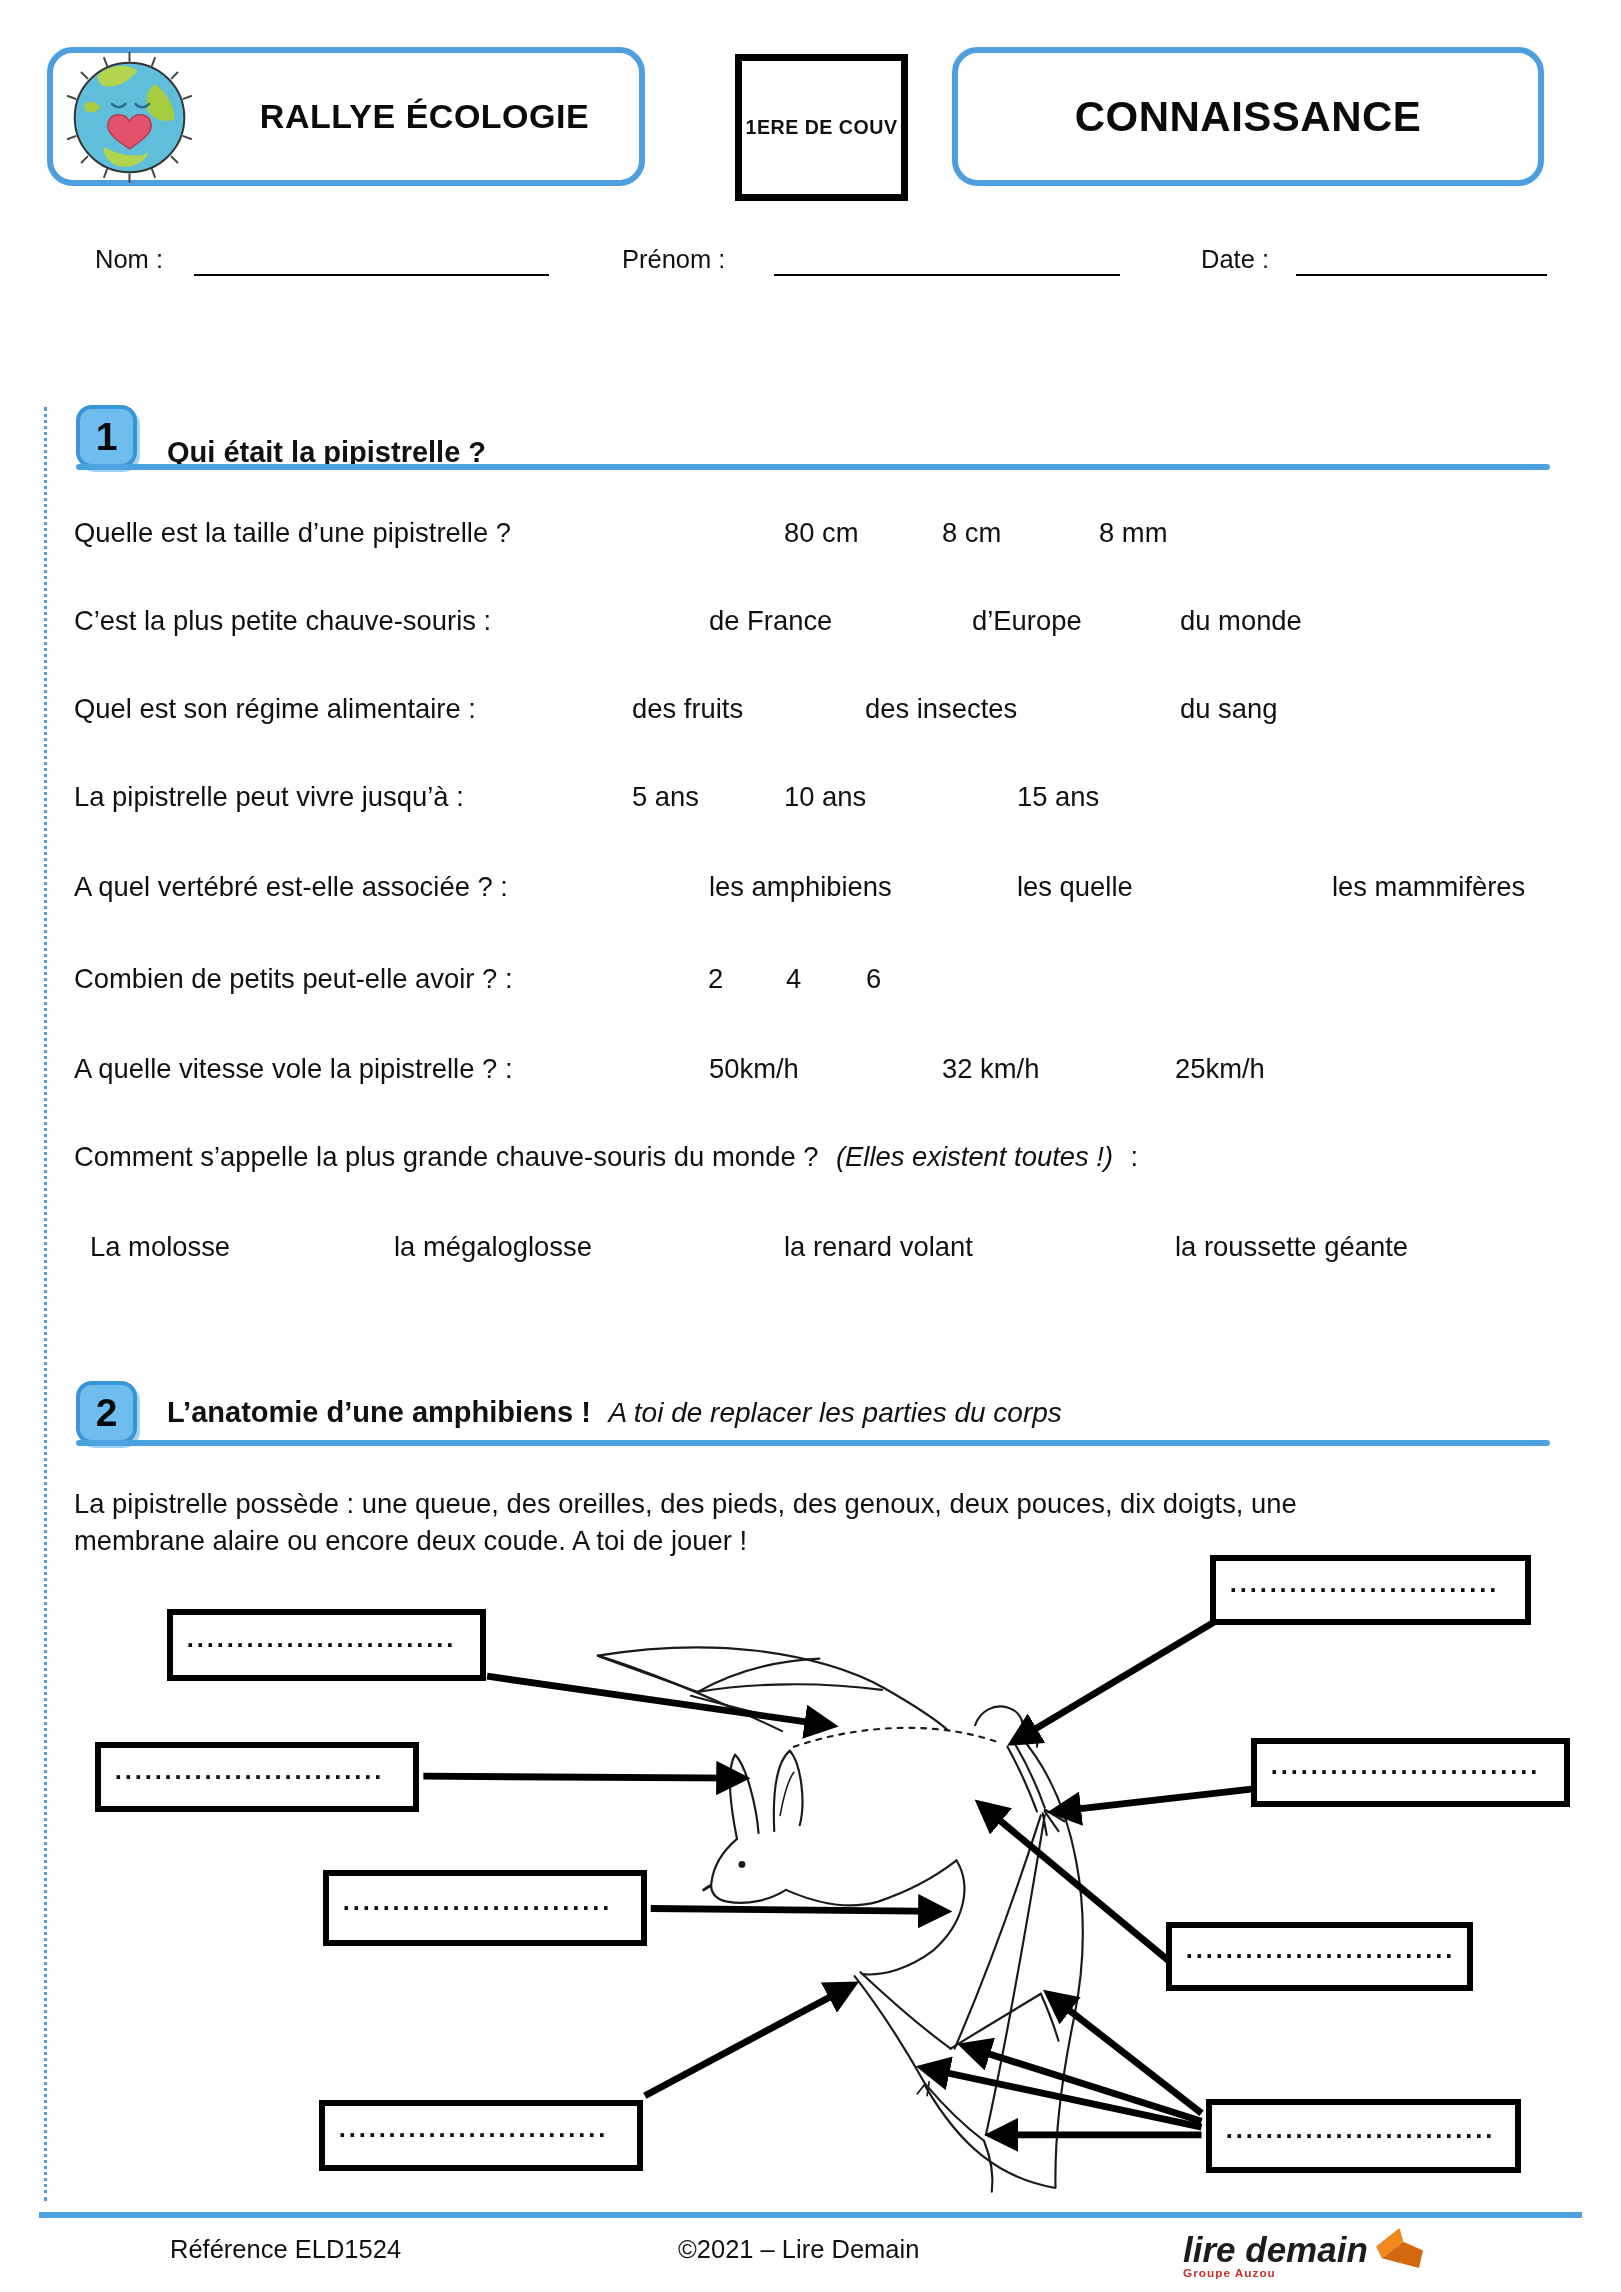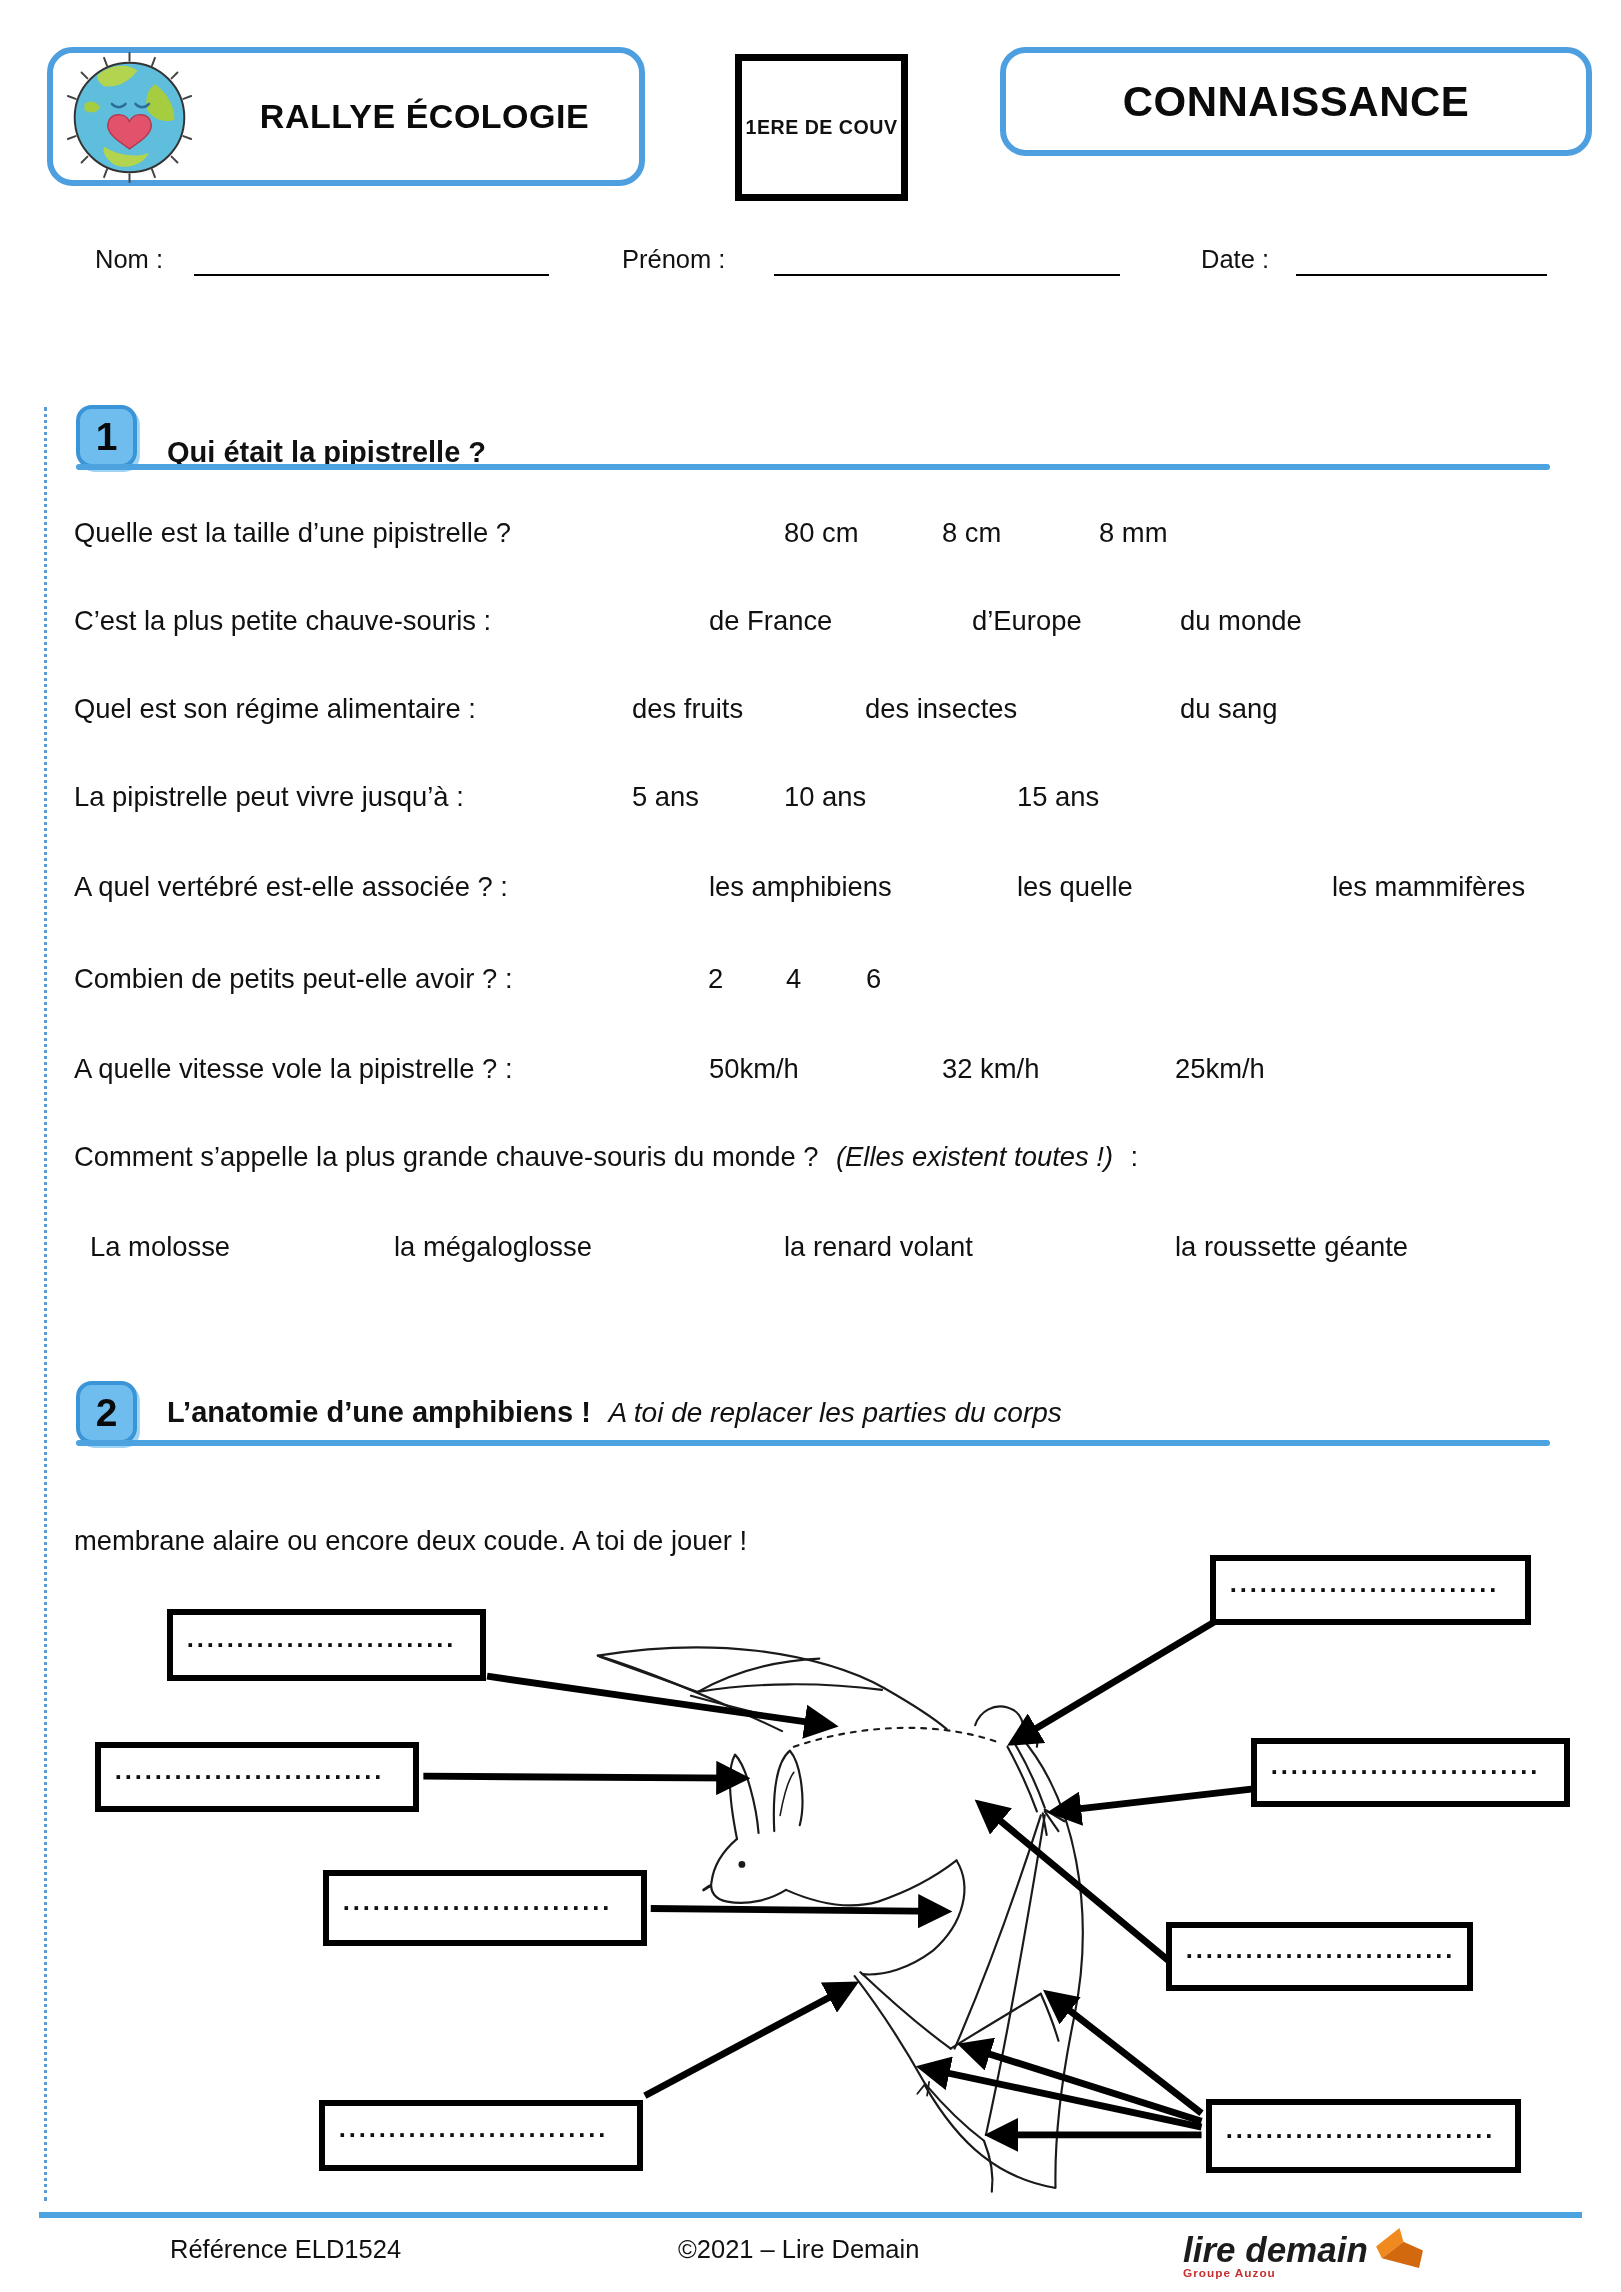--- a/index.html
+++ b/index.html
@@ -91,21 +91,21 @@
     <path d="M24,56 C30,52 38,54 40,60 C36,66 28,66 24,62 Z" fill="#A6CC40"></path>
     <path d="M52,56 q7,7 14,0" fill="none" stroke="#2B6F96" stroke-width="2.5" stroke-linecap="round"></path>
     <path d="M76,56 q7,7 14,0" fill="none" stroke="#2B6F96" stroke-width="2.5" stroke-linecap="round"></path>
     <path d="M70,74 C65,64 50,65 48,76 C46,86 58,94 70,102 C82,94 94,86 92,76 C90,65 75,64 70,74 Z" fill="#E2526B" stroke="#b23a50" stroke-width="1.5"></path>
   </svg>
 
   <div class="abs cover-box" style="left:735px;top:54px;width:173px;height:147px;">
     <span class="cover-label">1ERE DE COUV</span>
   </div>
 
-  <div class="abs hdr-box" style="left:1000px;top:47px;width:592px;height:109px;">
+  <div class="abs hdr-box" style="left:952px;top:47px;width:592px;height:139px;">
     <span class="hdr-title" style="font-size:42px;">CONNAISSANCE</span>
   </div>
 
   <span class="abs id-label" style="left:95px;top:245px;">Nom :</span>
   <div class="abs id-line" style="left:194px;top:274px;width:355px;"></div>
 
   <span class="abs id-label" style="left:622px;top:245px;">Prénom :</span>
   <div class="abs id-line" style="left:774px;top:274px;width:346px;"></div>
 
   <span class="abs id-label" style="left:1201px;top:245px;">Date :</span>
@@ -184,20 +184,21 @@
 
   <div class="abs badge" style="left:76px;top:1381px;">
     <span>2</span>
   </div>
   <div class="abs sec-head" style="left:167px;top:1396px;">
     <span class="sec-bold">L’anatomie d’une amphibiens !</span>
     <span class="sec-italic">A toi de replacer les parties du corps</span>
   </div>
   <div class="abs sec-rule" style="left:76px;top:1440px;width:1474px;"></div>
 
+  <div class="abs intro" style="left:74px;top:1488px;">La pipistrelle possède : une queue, des oreilles, des pieds, des genoux, deux pouces, dix doigts, une</div>
   <div class="abs intro" style="left:74px;top:1525px;">membrane alaire ou encore deux coude. A toi de jouer !</div>
 
   <svg id="diagram-svg" width="1621" height="2293" viewBox="0 0 1654 2339">
     <defs>
       <marker id="ah" markerWidth="5" markerHeight="5" refX="3.6" refY="2.5" orient="auto" markerUnits="strokeWidth">
         <path d="M0,0 L5,2.5 L0,5 Z" fill="#000"></path>
       </marker>
     </defs>
 
     <g stroke="#1a1a1a" stroke-width="2.2" fill="none" stroke-linecap="round" stroke-linejoin="round">

